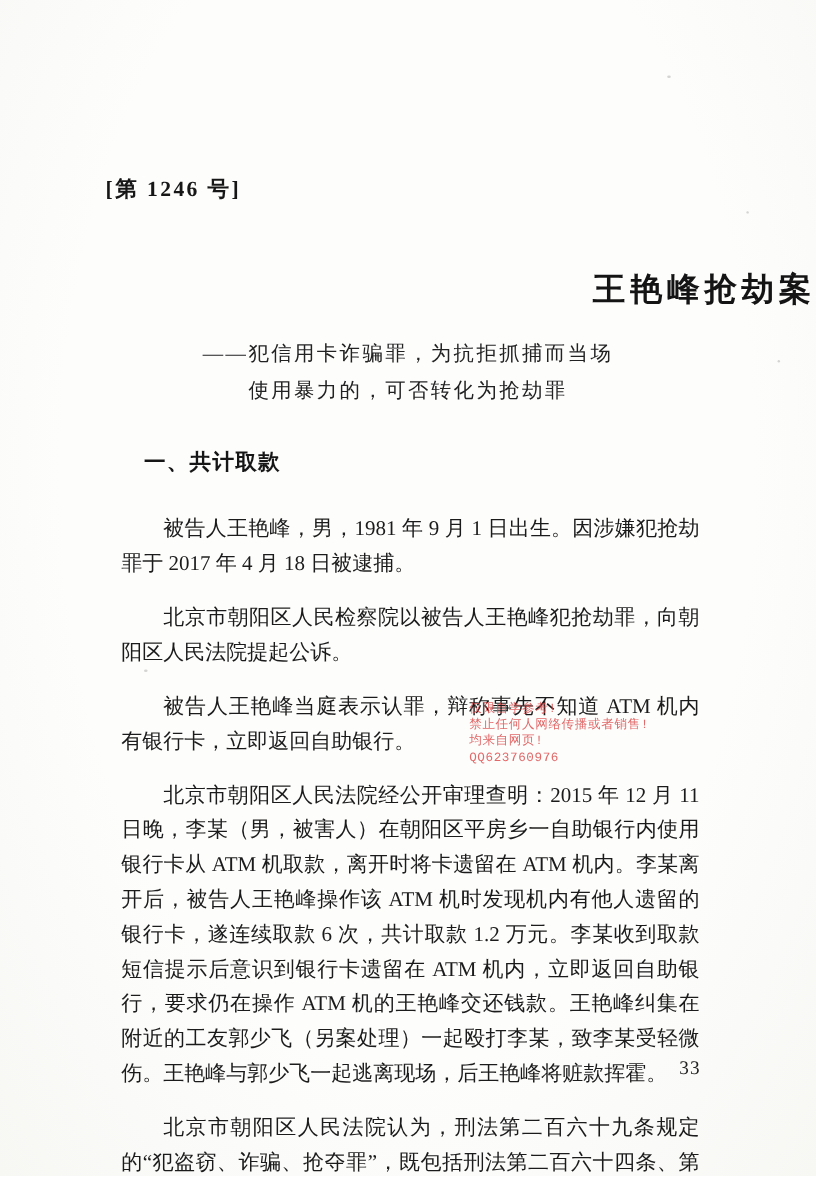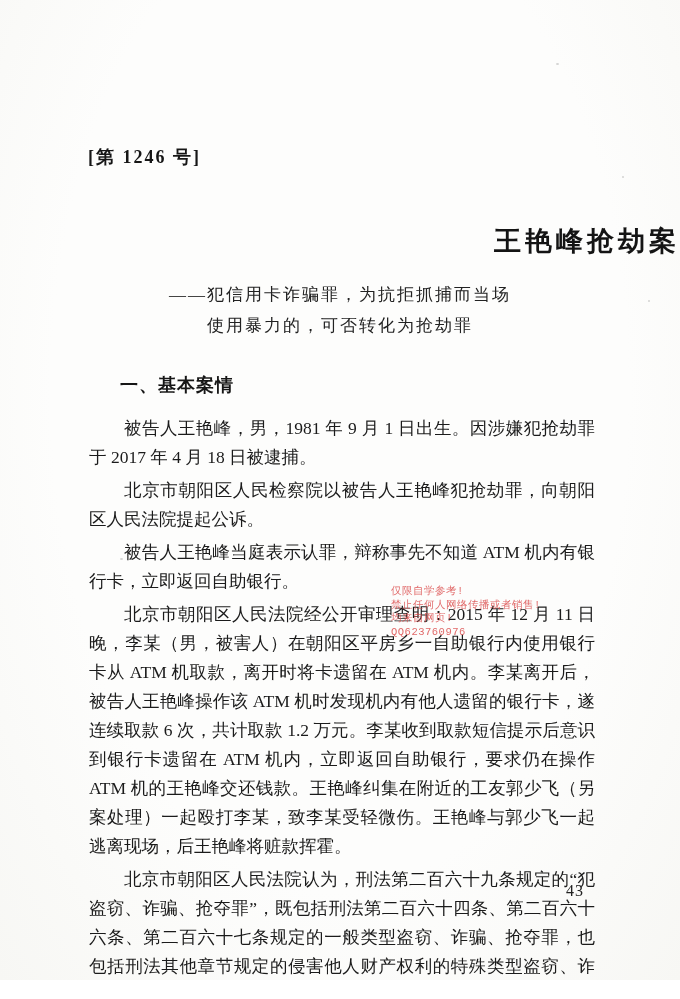--- a/index.html
+++ b/index.html
@@ -33,21 +33,21 @@
     position:absolute; left:120px; top:373px;
     font-size:18px; font-weight:700; letter-spacing:1px;
     color:#161616;
   }
   .body-text {
     position:absolute; left:85px; top:410px; width:514px;
     font-size:17.5px; line-height:29px;
     text-align:justify;
     color:#1b1b1b;
   }
-  .body-text p { margin:4px; text-indent:2em; }
+  .body-text p { margin:16px; text-indent:2em; }
   .page-number {
     position:absolute; right:96px; top:882px;
     font-size:16px; color:#222; letter-spacing:1px;
   }
   .watermark {
     position:absolute; left:391px; top:585px;
     font-family:Liberation Mono, monospace;
     font-size:10.5px; line-height:13.5px;
     color:rgba(218,72,72,0.82);
     letter-spacing:0.5px;
@@ -72,32 +72,32 @@
 
   <div class="case-number">[第 1246 号]</div>
 
   <div class="doc-title">王艳峰抢劫案</div>
 
   <div class="subtitle">
     <div>——犯信用卡诈骗罪，为抗拒抓捕而当场</div>
     <div>使用暴力的，可否转化为抢劫罪</div>
   </div>
 
-  <div class="section-heading">一、基本案情</div>
+  <div class="section-heading">一、共计取款</div>
 
   <div class="body-text">
     <p>被告人王艳峰，男，1981 年 9 月 1 日出生。因涉嫌犯抢劫罪于 2017 年 4 月 18 日被逮捕。</p>
     <p>北京市朝阳区人民检察院以被告人王艳峰犯抢劫罪，向朝阳区人民法院提起公诉。</p>
     <p>被告人王艳峰当庭表示认罪，辩称事先不知道 ATM 机内有银行卡，立即返回自助银行。</p>
     <p>北京市朝阳区人民法院经公开审理查明：2015 年 12 月 11 日晚，李某（男，被害人）在朝阳区平房乡一自助银行内使用银行卡从 ATM 机取款，离开时将卡遗留在 ATM 机内。李某离开后，被告人王艳峰操作该 ATM 机时发现机内有他人遗留的银行卡，遂连续取款 6 次，共计取款 1.2 万元。李某收到取款短信提示后意识到银行卡遗留在 ATM 机内，立即返回自助银行，要求仍在操作 ATM 机的王艳峰交还钱款。王艳峰纠集在附近的工友郭少飞（另案处理）一起殴打李某，致李某受轻微伤。王艳峰与郭少飞一起逃离现场，后王艳峰将赃款挥霍。</p>
     <p>北京市朝阳区人民法院认为，刑法第二百六十九条规定的“犯盗窃、诈骗、抢夺罪”，既包括刑法第二百六十四条、第二百六十六条、第二百六十七条规定的一般类型盗窃、诈骗、抢夺罪，也包括刑法其他章节规定的侵害他人财产权利的特殊类型盗窃、诈骗、抢夺罪。被告人王艳峰拾得他人遗留在</p>
   </div>
 
   <div class="watermark">
     <div>仅限自学参考!</div>
     <div>禁止任何人网络传播或者销售!</div>
     <div>均来自网页!</div>
     <div>QQ623760976</div>
   </div>
 
-  <div class="page-number">43</div>
+  <div class="page-number">33</div>
 
 </div>
 
 </body></html>

